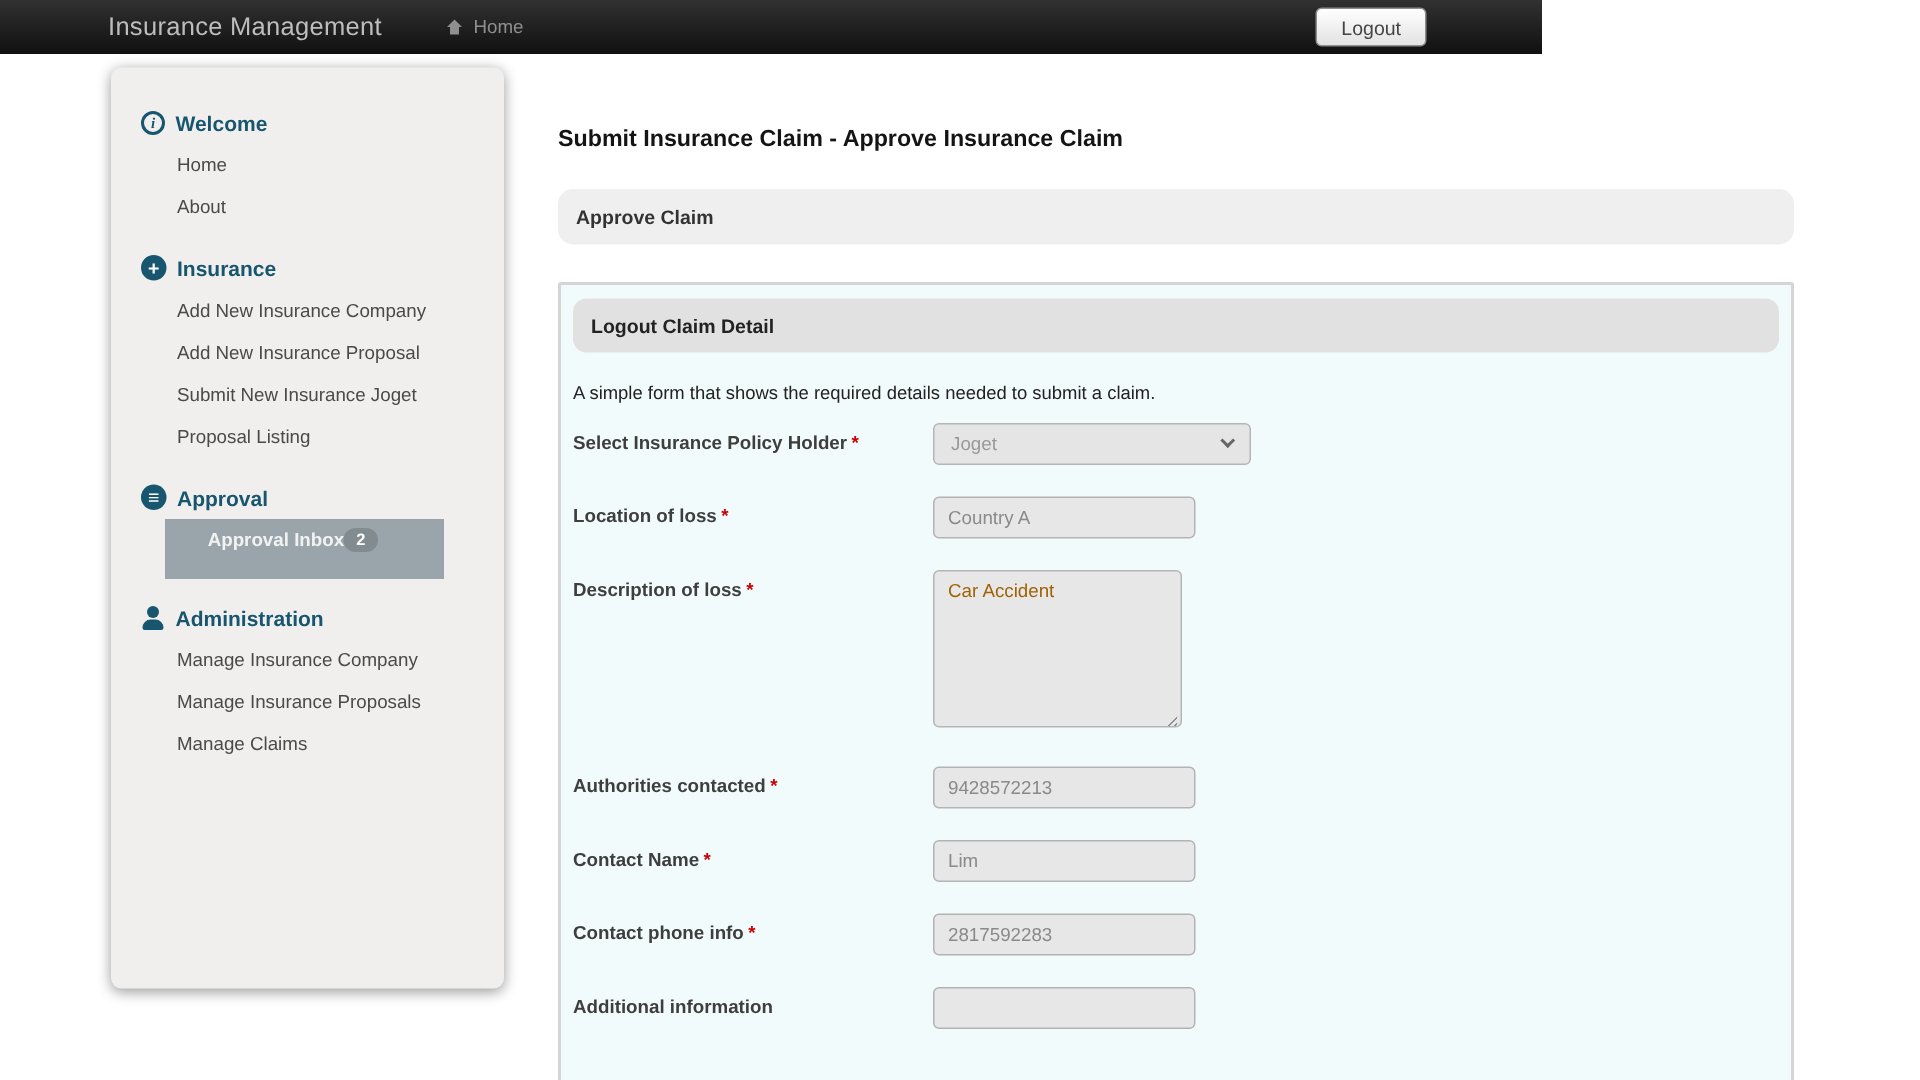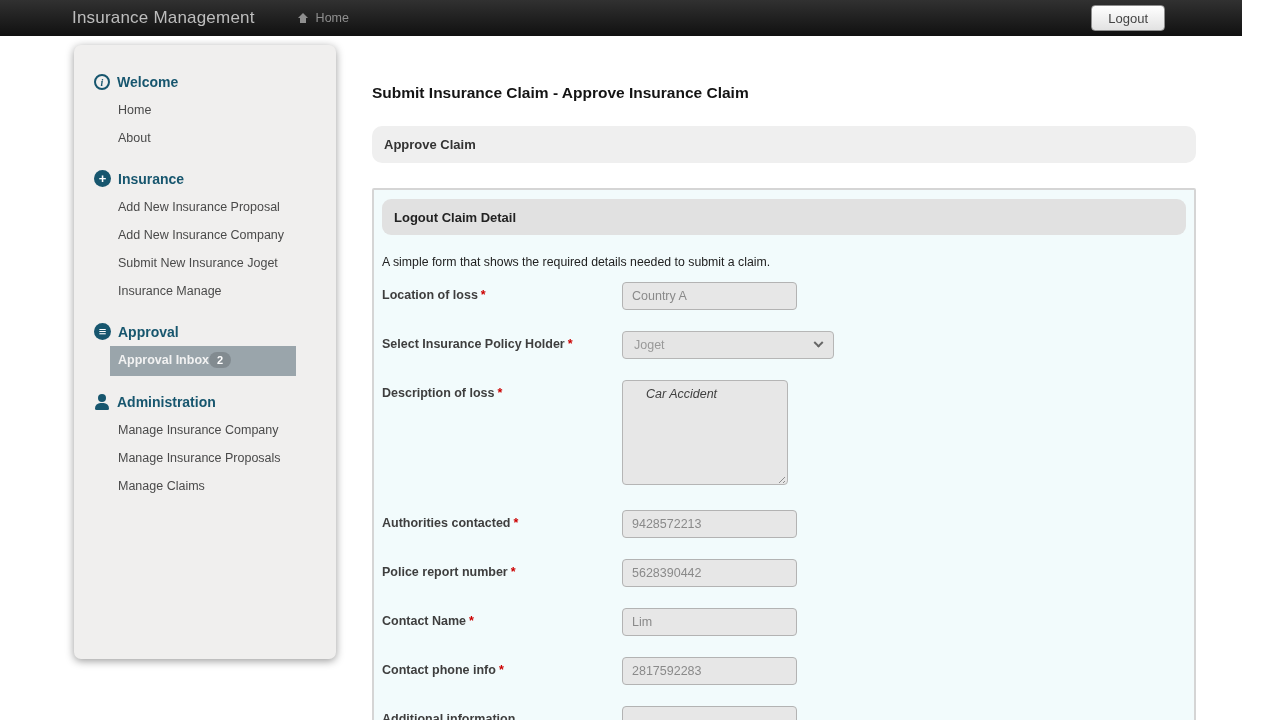--- a/index.html
+++ b/index.html
@@ -1,20 +1,20 @@
 <!DOCTYPE html>
 <html><head>
 <meta charset="utf-8">
 <style>
   * { box-sizing: border-box; }
   html, body { width: 1280px; height: 720px; margin: 0; overflow: hidden;
                background: #ffffff; font-family: "Liberation Sans", sans-serif; }
 
   
-  .topbar { position: absolute; left: 0; top: 0; width: 1242px; height: 36px;
+  .topbar { position: absolute; left: 0; top: 0; width: 1028px; height: 36px;
             background: linear-gradient(#313131, #101010);
             display: flex; align-items: center; }
   .topbar-title { margin-left: 72px; color: #bdbdbd; font-size: 17px; letter-spacing: .2px; }
   .crumb { margin-left: 42px; display: flex; align-items: center; gap: 6px;
            color: #8f8f8f; font-size: 12.5px; }
   .home-icon { width: 13px; height: 11px; position: relative; display: inline-block; }
   .home-icon::before { content: ""; position: absolute; left: 1.5px; top: 0;
            border-left: 5px solid transparent; border-right: 5px solid transparent;
            border-bottom: 5px solid #8f8f8f; }
   .home-icon::after { content: ""; position: absolute; left: 3.5px; top: 5px;
@@ -38,22 +38,22 @@
   .icon-filled { width: 17px; height: 17px; border-radius: 50%; background: #17566e; color: #fff;
                  display: inline-flex; align-items: center; justify-content: center;
                  font-size: 13px; font-weight: bold; line-height: 1; }
   .icon-person { width: 16px; height: 16px; position: relative; display: inline-block; }
   .icon-person::before { content: ""; position: absolute; top: 0; left: 4px; width: 8px; height: 8px;
                  border-radius: 50%; background: #17566e; }
   .icon-person::after { content: ""; position: absolute; bottom: 0; left: 1px; width: 14px; height: 7px;
                  border-radius: 7px 7px 2px 2px; background: #17566e; }
   .side-item { padding: 7px 10px 7px 44px; font-size: 12.5px; color: #4a4a4a; cursor: pointer; }
   .side-item-active { margin-left: 36px; width: 186px; background: #9aa5ab;
-                 padding: 6px 10px 8px 8px; display: flex; align-items: center;
-                 justify-content: flex-start; color: #f2f2f2; font-weight: bold;
+                 padding: 6px 10px 18px 8px; display: flex; align-items: center;
+                 justify-content: center; color: #f2f2f2; font-weight: bold;
                  font-size: 12.5px; cursor: pointer; }
   .badge { background: #828b90; color: #fff; font-size: 11px; font-weight: bold;
            padding: 2px 8px; border-radius: 9px; margin-right: 14px; }
 
   
   .main { position: absolute; left: 372px; top: 36px; width: 824px; }
   .page-title { margin: 48px 0 0 0; font-size: 15.5px; font-weight: bold; color: #141414; }
   .section-bar { margin-top: 24px; height: 37px; background: #efefef; border-radius: 10px;
                  display: flex; align-items: center; padding: 16px 12px;
                  font-size: 13px; font-weight: bold; color: #333; }
@@ -70,22 +70,22 @@
   .tinput { width: 175px; height: 28px; background: #e7e7e7; border: 1px solid #b3b3b3;
             border-radius: 4px; color: #8a8a8a; font-size: 12.5px; padding: 0 9px;
             font-family: "Liberation Sans", sans-serif; }
   .fselect { width: 212px; height: 28px; background: #e5e5e5; border: 1px solid #b6b6b6;
              border-radius: 4px; display: flex; align-items: center; justify-content: space-between;
              padding: 0 11px; color: #999; font-size: 12.5px; cursor: default; }
   .chev { width: 7px; height: 7px; border-right: 2px solid #666; border-bottom: 2px solid #666;
           transform: rotate(45deg) translate(-2px,-2px); }
   .ta-wrap { position: relative; width: 166px; }
   .ftextarea { width: 166px; height: 105px; background: #e7e7e7; border: 1px solid #b5b5b5;
-               border-radius: 4px; color: #404040; font-size: 12.5px; padding: 6px 23px;
-               resize: none; font-family: "Liberation Sans", sans-serif; font-style: italic; }
+               border-radius: 4px; color: #a16207; font-size: 12.5px; padding: 6px 9px;
+               resize: none; font-family: "Liberation Sans", sans-serif; }
   .grip { position: absolute; right: 3px; bottom: 6px; width: 9px; height: 9px;
           background: repeating-linear-gradient(135deg, transparent 0 2px, #8e8e8e 2px 3px);
           clip-path: polygon(100% 0, 100% 100%, 0 100%); cursor: nwse-resize; }
 </style>
 </head>
 <body>
 
 <div class="topbar">
   <div class="topbar-title">Insurance Management</div>
   <div class="crumb">
@@ -104,24 +104,24 @@
     </div>
     <div class="side-item">Home</div>
     <div class="side-item">About</div>
   </div>
 
   <div class="side-section">
     <div class="side-header">
       <span class="icn icon-filled">+</span>
       <span>Insurance</span>
     </div>
+    <div class="side-item">Add New Insurance Company</div>
     <div class="side-item">Add New Insurance Proposal</div>
-    <div class="side-item">Add New Insurance Company</div>
     <div class="side-item">Submit New Insurance Joget</div>
-    <div class="side-item">Insurance Manage</div>
+    <div class="side-item">Proposal Listing</div>
   </div>
 
   <div class="side-section">
     <div class="side-header">
       <span class="icn icon-filled">≡</span>
       <span>Approval</span>
     </div>
     <div class="side-item-active">
       <span>Approval Inbox</span>
       <span class="badge">2</span>
@@ -144,58 +144,52 @@
   <h1 class="page-title">Submit Insurance Claim - Approve Insurance Claim</h1>
 
   <div class="section-bar">Approve Claim</div>
 
   <div class="panel">
     <div class="panel-header">Logout Claim Detail</div>
     <div class="form-desc">A simple form that shows the required details needed to submit a claim.</div>
 
     <div class="frow">
       <div class="lbl">
-        <span>Location of loss</span><span class="req">*</span>
-      </div>
-      <input class="tinput" value="Country A" style="">
-    </div>
-
-    <div class="frow">
-      <div class="lbl">
         <span>Select Insurance Policy Holder</span><span class="req">*</span>
       </div>
       <div class="fselect">
         <span>Joget</span>
         <span class="chev"></span>
       </div>
     </div>
 
     <div class="frow">
       <div class="lbl">
+        <span>Location of loss</span><span class="req">*</span>
+      </div>
+      <input class="tinput" value="Country A" style="">
+    </div>
+
+    <div class="frow">
+      <div class="lbl">
         <span>Description of loss</span><span class="req">*</span>
       </div>
       <div class="ta-wrap">
         <textarea class="ftextarea" style="">Car Accident</textarea>
         <span class="grip"></span>
       </div>
     </div>
 
     <div class="frow">
       <div class="lbl">
         <span>Authorities contacted</span><span class="req">*</span>
       </div>
       <input class="tinput" value="9428572213" style="">
     </div>
 
-    <div class="frow">
-      <div class="lbl">
-        <span>Police report number</span><span class="req">*</span>
-      </div>
-      <input class="tinput" value="5628390442" style="">
-    </div>
 
     <div class="frow">
       <div class="lbl">
         <span>Contact Name</span><span class="req">*</span>
       </div>
       <input class="tinput" value="Lim" style="">
     </div>
 
     <div class="frow">
       <div class="lbl">

